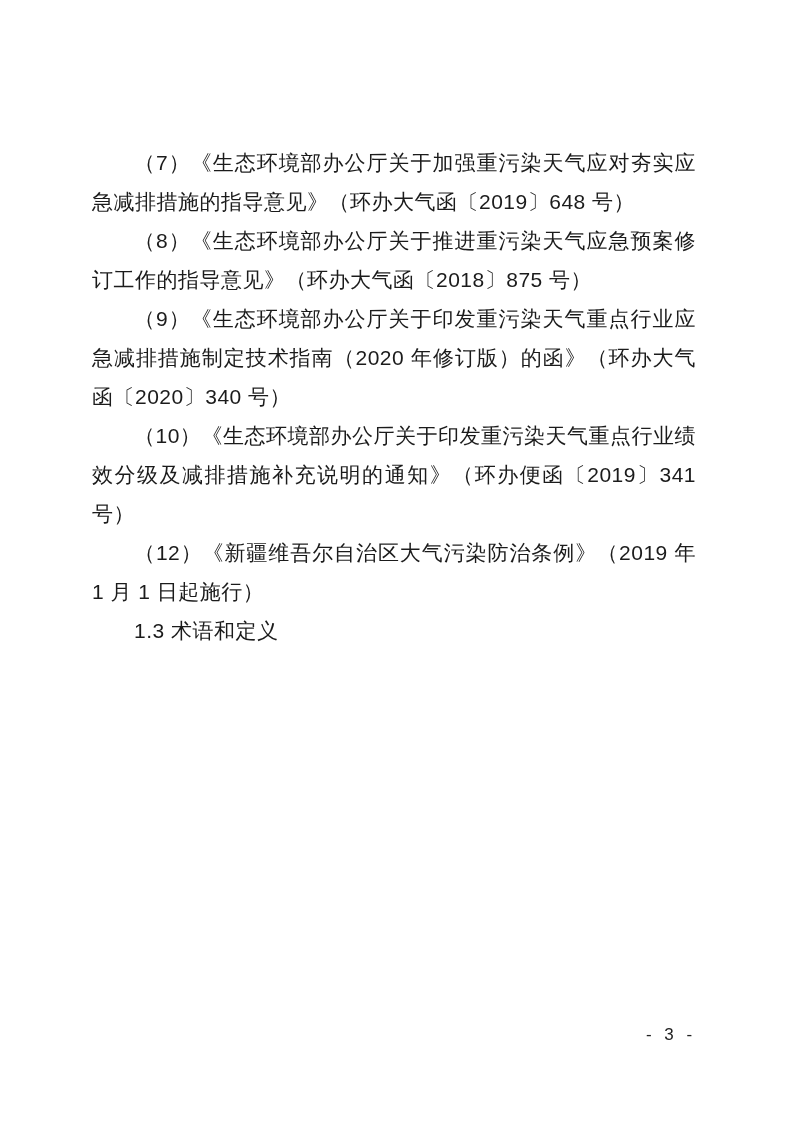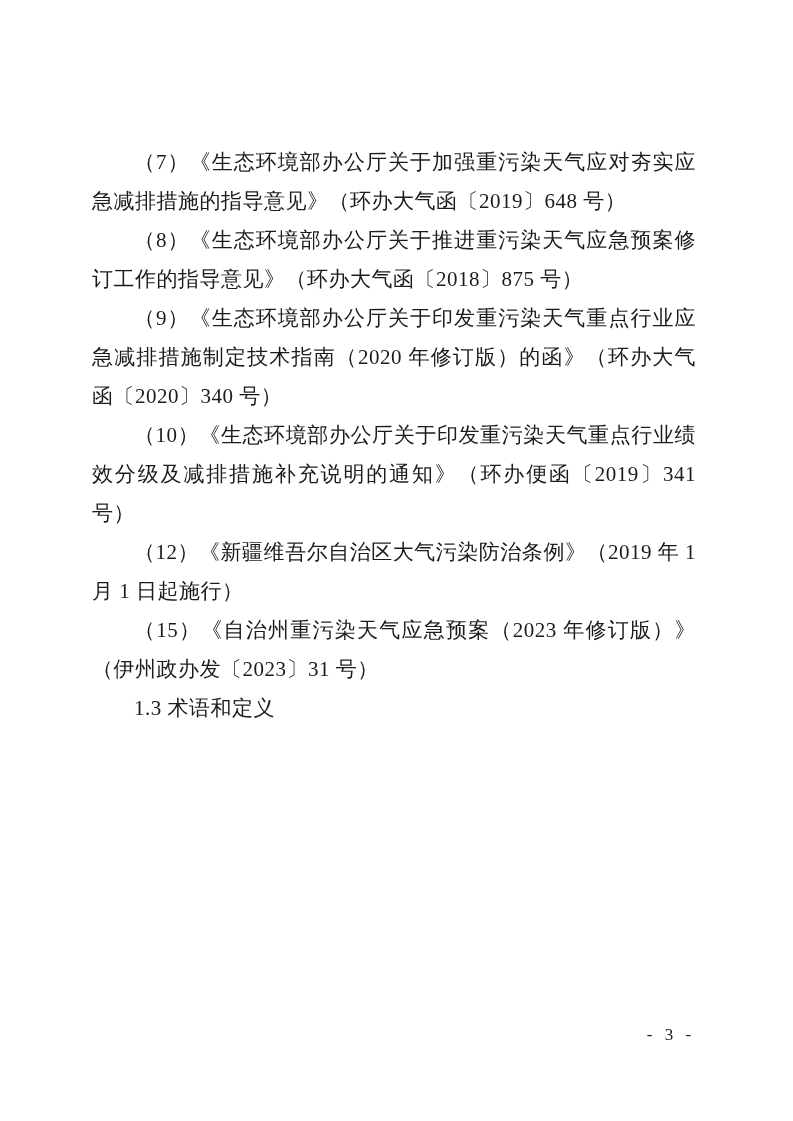--- a/index.html
+++ b/index.html
@@ -6,21 +6,21 @@
     margin: 0;
     padding: 0;
     background: #ffffff;
   }
   .page {
     position: relative;
     width: 793px;
     height: 1121px;
     background: #ffffff;
     overflow: hidden;
-    font-family: Liberation Serif, serif;
+    font-family: Liberation Sans, sans-serif;
     color: #1b1b1b;
   }
   .content {
     position: absolute;
     left: 92px;
     top: 143px;
     width: 604px;
   }
   .para {
     margin: 0;
@@ -54,17 +54,16 @@
 </head>
 <body>
 
 <div class="page">
   <div class="content">
     <p class="para">（7）《生态环境部办公厅关于加强重污染天气应对夯实应急减排措施的指导意见》（环办大气函〔2019〕648 号）</p>
     <p class="para">（8）《生态环境部办公厅关于推进重污染天气应急预案修订工作的指导意见》（环办大气函〔2018〕875 号）</p>
     <p class="para">（9）《生态环境部办公厅关于印发重污染天气重点行业应急减排措施制定技术指南（2020 年修订版）的函》（环办大气函〔2020〕340 号）</p>
     <p class="para">（10）《生态环境部办公厅关于印发重污染天气重点行业绩效分级及减排措施补充说明的通知》（环办便函〔2019〕341 号）</p>
     <p class="para">（12）《新疆维吾尔自治区大气污染防治条例》（2019 年 1 月 1 日起施行）</p>
-    <p class="para">（15）《自治州重污染天气应急预案（2023 年修订版）》（伊州政办发〔2023〕31 号）</p>
     <p class="section-heading">1.3 术语和定义</p>
   </div>
   <div class="page-number">- 3 -</div>
 </div>
 
 </body></html>

